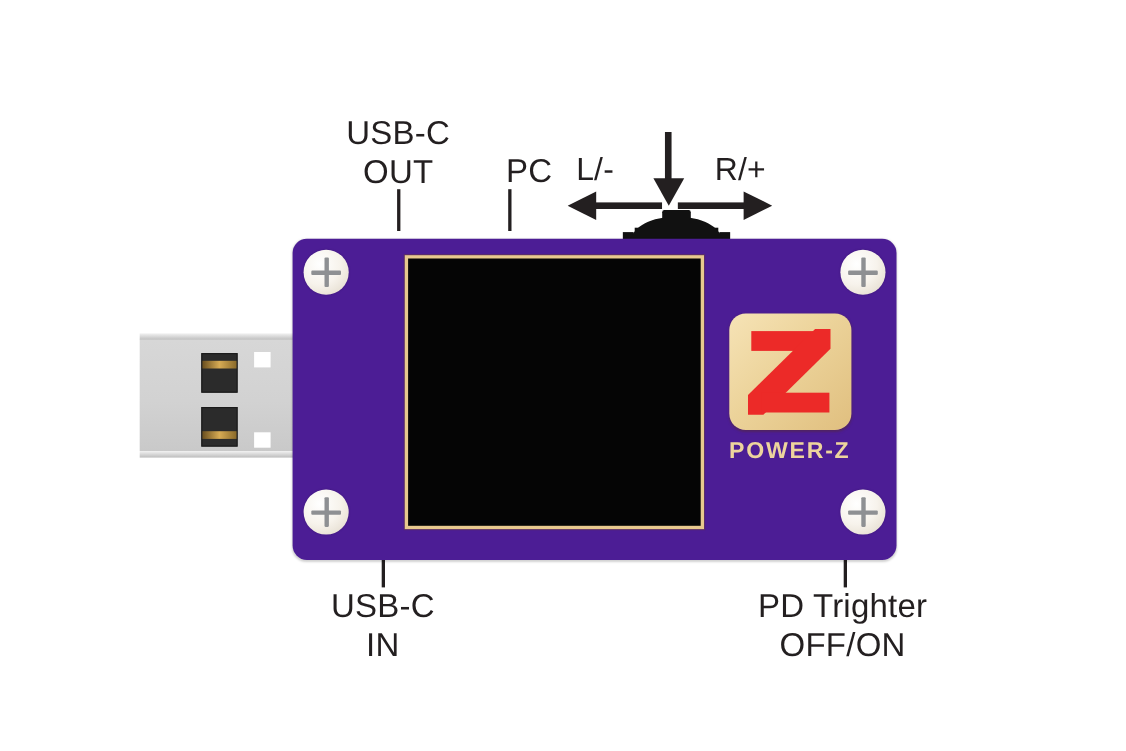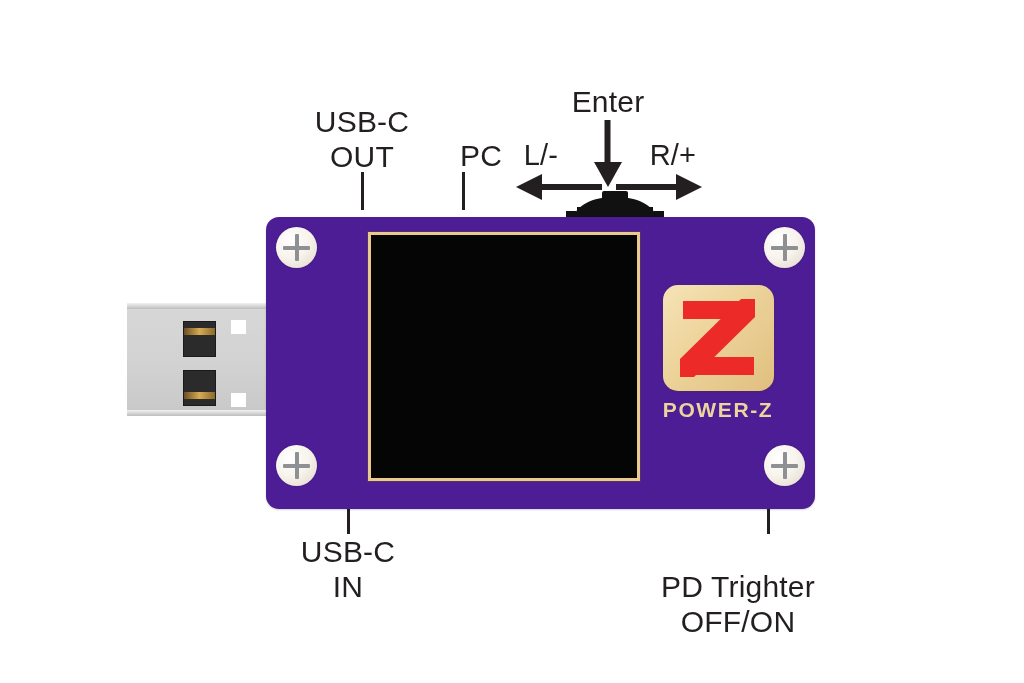--- a/index.html
+++ b/index.html
@@ -180,30 +180,29 @@
 </head>
 <body>
 
 <div id="stage">
 
   <div class="label sz-lg" style="left: 302px; top: 104px; width: 120px;">USB-C
 OUT</div>
 
   <div class="label sz-lg" style="left: 446px; top: 138px; width: 70px;">PC</div>
 
-  <div class="label sz-lg" style="left: 552px; top: 84px; width: 112px;">Enter</div>
 
   <div class="label sz-md" style="left: 510px; top: 138px; width: 62px;">L/-</div>
 
   <div class="label sz-md" style="left: 640px; top: 138px; width: 66px;">R/+</div>
 
   <div class="label sz-lg" style="left: 288px; top: 534px; width: 120px;">USB-C
 IN</div>
 
-  <div class="label sz-lg" style="left: 648px; top: 534px; width: 180px; margin-top: 35px;">PD Trighter
+  <div class="label sz-lg" style="left: 676px; top: 534px; width: 180px;">PD Trighter
 OFF/ON</div>
 
   <div class="leader" style="left: 361px; top: 172px; height: 38px;"></div>
   <div class="leader" style="left: 462px; top: 172px; height: 38px;"></div>
   <div class="leader" style="left: 347px; top: 506px; height: 28px;"></div>
   <div class="leader" style="left: 767px; top: 506px; height: 28px;"></div>
 
   <svg class="arrow-svg" style="left: 592px; top: 120px;" width="32" height="68" viewBox="0 0 32 68">
     <rect x="12.5" y="0" width="6" height="48" fill="#231f20"></rect>
     <polygon points="16,67 2,42 30,42" fill="#231f20"></polygon>

